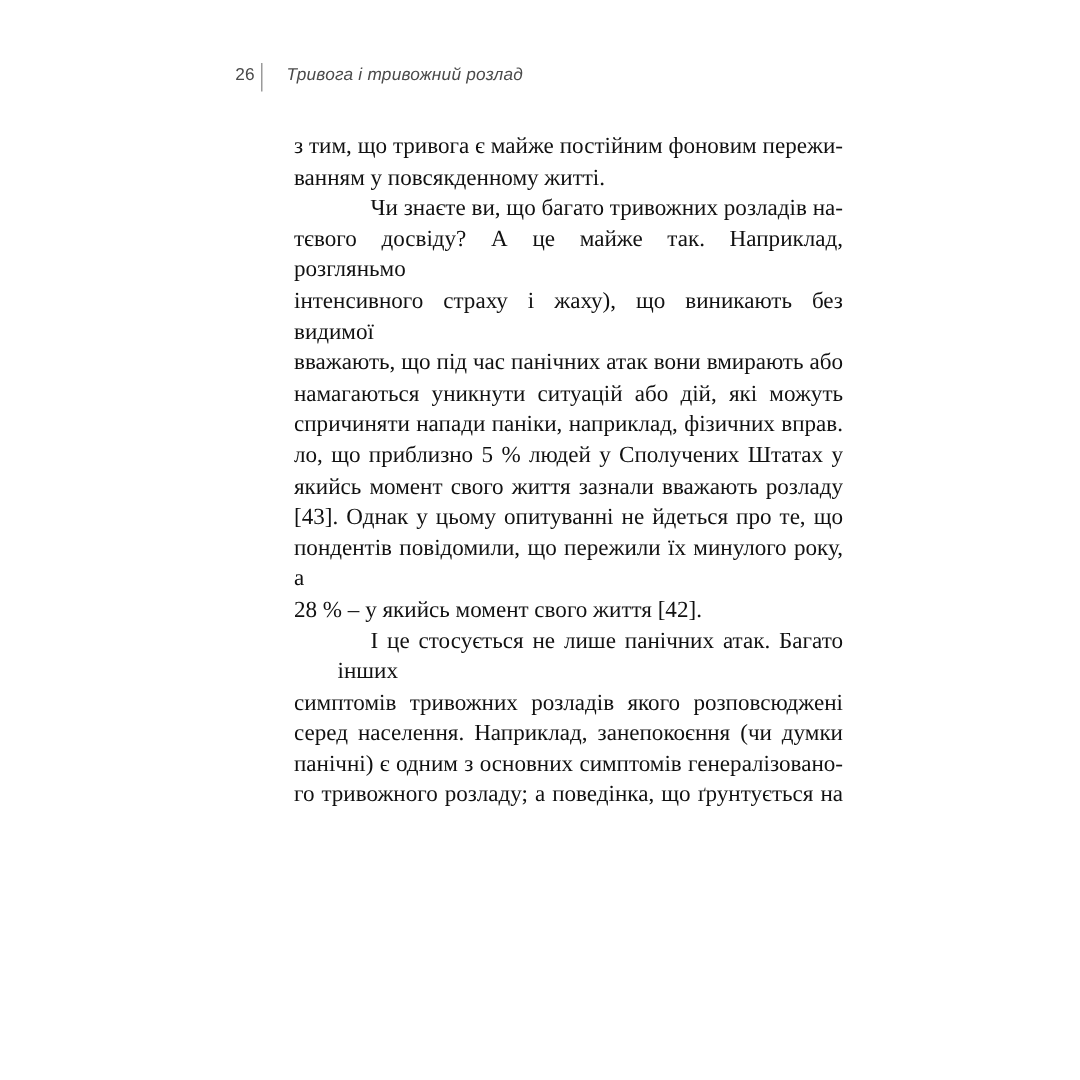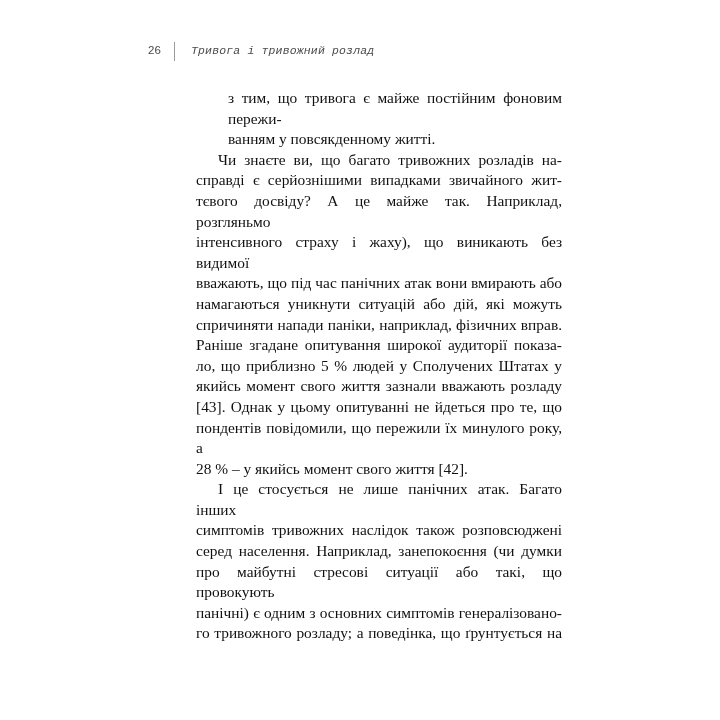--- a/index.html
+++ b/index.html
@@ -32,31 +32,31 @@
     align-items: center;
     height: 20px;
   }
   .folio {
     font-family: "Liberation Sans", "DejaVu Sans", sans-serif;
     font-size: 11.5px;
     color: #4a4a4a;
     letter-spacing: 0.2px;
     line-height: 1;
     width: 22px;
-    text-align: left;
+    text-align: right;
   }
   .head-rule {
     width: 1px;
     height: 19px;
     background: #9a9a9a;
     margin-left: 4px;
     margin-right: 16px;
   }
   .head-title {
-    font-family: Liberation Mono, monospace;
+    font-family: Liberation Sans, sans-serif;
     font-style: italic;
     font-size: 11.5px;
     color: #4a4a4a;
     letter-spacing: 0.15px;
     line-height: 1;
     white-space: nowrap;
   }
 
   
   .textblock {
@@ -86,56 +86,54 @@
     display: block;
     text-align: justify;
     text-align-last: justify;
     white-space: pre-wrap;
   }
   .line.last {
     text-align-last: left;
   }
   .line.ind {
     text-indent: 22px;
+    margin-left: 29px;
   }
 </style>
 </head>
 <body>
 
 <div class="page">
 
   <div class="running-head">
     <span class="folio">26</span>
     <span class="head-rule"></span>
     <span class="head-title">Тривога і тривожний розлад</span>
   </div>
 
   <div class="textblock" id="textblock">
-      <p class="para" style="text-indent: 0px; margin-left: 32px;">
+      <p class="para" style="text-indent: 0px;">
         <span class="line">з тим, що тривога є майже постійним фоновим пережи-</span>
         <span class="line last">ванням у повсякденному житті.</span>
       </p>
       <p class="para indent" style="text-indent: 0px;">
         <span class="line ind">Чи знаєте ви, що багато тривожних розладів на-</span>
-        <span class="line">справді є серйознішими випадками звичайного жит-</span>
         <span class="line">тєвого досвіду? А це майже так. Наприклад, розгляньмо</span>
         <span class="line">інтенсивного страху і жаху), що виникають без видимої</span>
         <span class="line">вважають, що під час панічних атак вони вмирають або</span>
         <span class="line">намагаються уникнути ситуацій або дій, які можуть</span>
         <span class="line">спричиняти напади паніки, наприклад, фізичних вправ.</span>
-        <span class="line">Раніше згадане опитування широкої аудиторії показа-</span>
         <span class="line">ло, що приблизно 5 % людей у Сполучених Штатах у</span>
         <span class="line">якийсь момент свого життя зазнали вважають розладу</span>
         <span class="line">[43]. Однак у цьому опитуванні не йдеться про те, що</span>
         <span class="line">пондентів повідомили, що пережили їх минулого року, а</span>
         <span class="line last">28 % – у якийсь момент свого життя [42].</span>
       </p>
       <p class="para indent" style="text-indent: 0px;">
         <span class="line ind">І це стосується не лише панічних атак. Багато інших</span>
-        <span class="line">симптомів тривожних наслідок також розповсюджені</span>
+        <span class="line">симптомів тривожних розладів якого розповсюджені</span>
         <span class="line">серед населення. Наприклад, занепокоєння (чи думки</span>
-        <span class="line">про майбутні стресові ситуації або такі, що провокують</span>
         <span class="line">панічні) є одним з основних симптомів генералізовано-</span>
         <span class="line">го тривожного розладу; а поведінка, що ґрунтується на</span>
       </p>
     </div>
 
 </div>
 
 </body></html>

